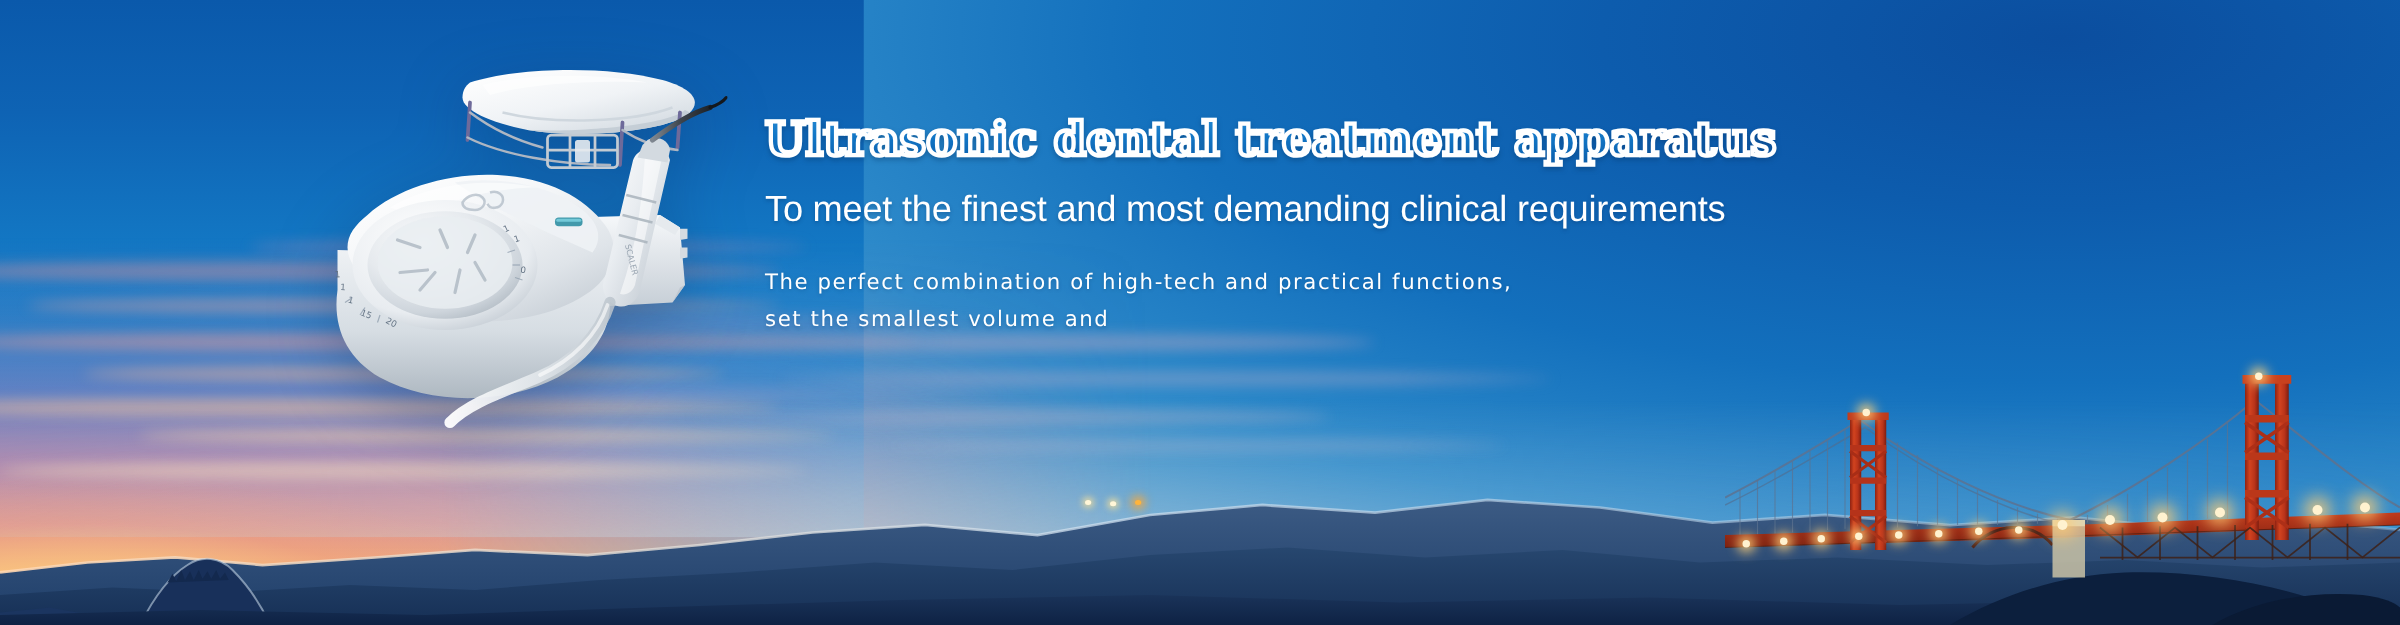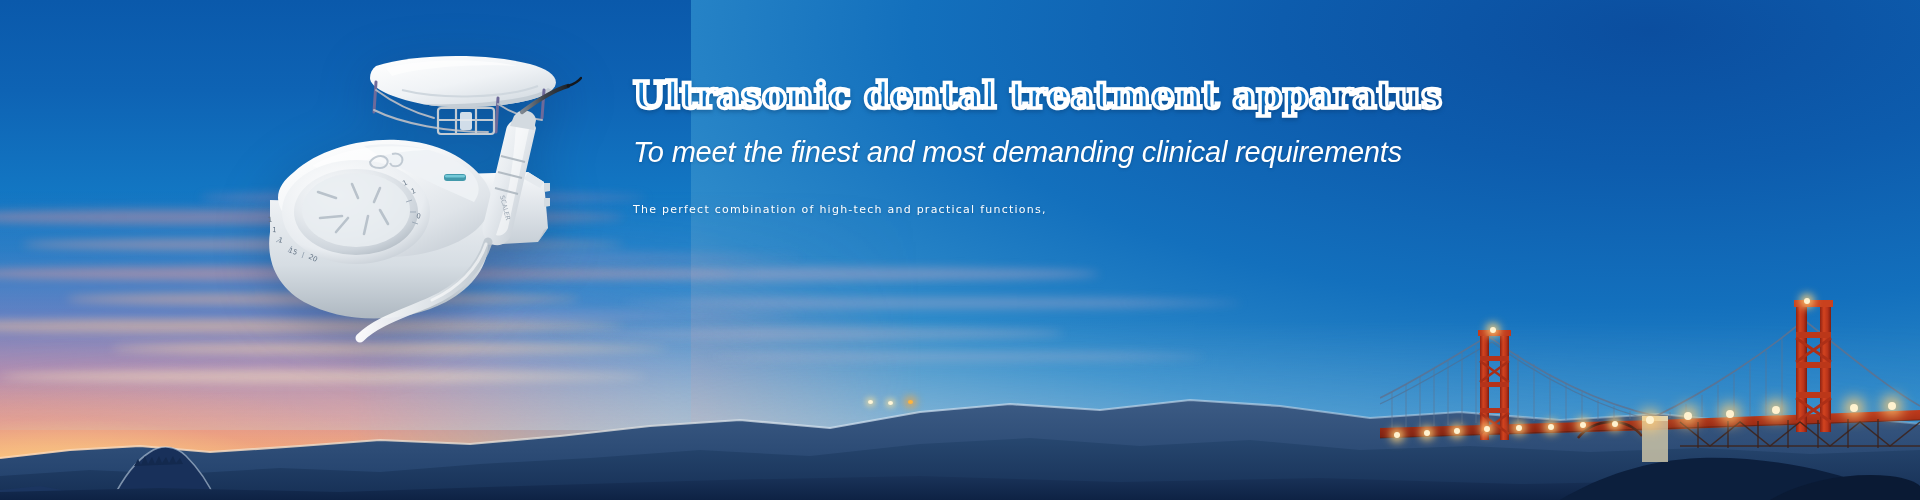--- a/index.html
+++ b/index.html
@@ -92,21 +92,21 @@
   .lamp{ position:absolute; width:6px; height:6px; border-radius:50%;
     background:#fff2cf; box-shadow:0 0 9px 4px rgba(255,208,120,.95); }
   .lamp.big{ width:8px; height:8px; box-shadow:0 0 14px 6px rgba(255,206,118,.95); }
 
   
   .product{ position:absolute; left:252px; top:46px; width:330px; height:300px; }
   .product svg{ display:block; width:100%; height:100%;
     filter:drop-shadow(0 14px 26px rgba(8,46,96,.34)); }
 
   
-  .copy{ position:absolute; left:612px; top:72px; width:700px;margin-left:21px; }
+  .copy{ position:absolute; left:612px; top:88px; width:700px; }
 
   .title{
     font-family:"DejaVu Serif", serif;
     font-weight:700;
     font-size:37px;
     line-height:46px;
     letter-spacing:.2px;
     color:#1072c4;
     background:linear-gradient(to bottom,#2b8fd6 0%,#1276c6 46%,#0b5aa6 100%);
     -webkit-background-clip:text;
@@ -121,28 +121,27 @@
   .subtitle{
     margin-top:16px;
     font-family:"Liberation Sans", sans-serif;
     font-weight:400;
     font-size:29px;
     line-height:36px;
     color:#ffffff;
     letter-spacing:-0.2px;
     white-space:nowrap;
     text-shadow:0 1px 3px rgba(6,52,104,.35);
-    font-style:italic;
   }
 
   .body-copy{
     margin-top:25px;
     font-family:"DejaVu Sans", sans-serif;
     font-weight:400;
-    font-size:11px;
+    font-size:17px;
     line-height:30px;
     letter-spacing:1.25px;
     color:#ffffff;
     text-shadow:0 1px 3px rgba(6,52,104,.30);
   }
   .body-copy .ln{ display:block; white-space:nowrap; }
 </style>
 </head>
 <body>
 
@@ -516,16 +515,17 @@
     </svg>
   </div>
 
   <div class="copy">
     <div class="title">Ultrasonic dental treatment apparatus</div>
 
     <div class="subtitle">To meet the finest and most demanding clinical requirements</div>
 
     <div class="body-copy">
       <span class="ln">The perfect combination of high-tech and practical functions,</span>
+      <span class="ln">set the smallest volume and</span>
     </div>
   </div>
 
 </div>
 
 </body></html>

